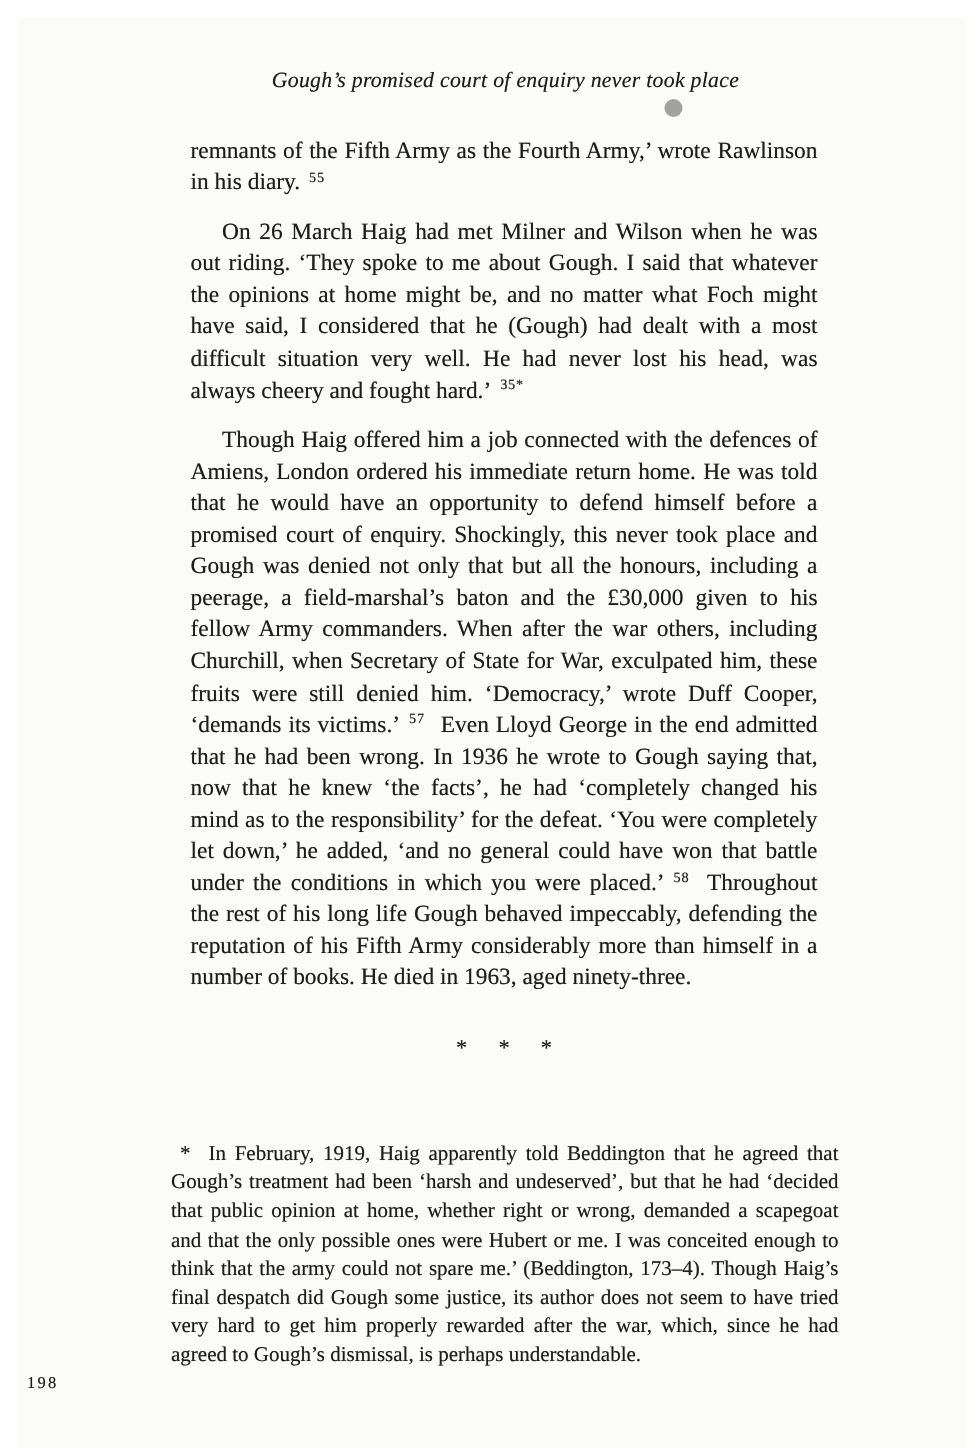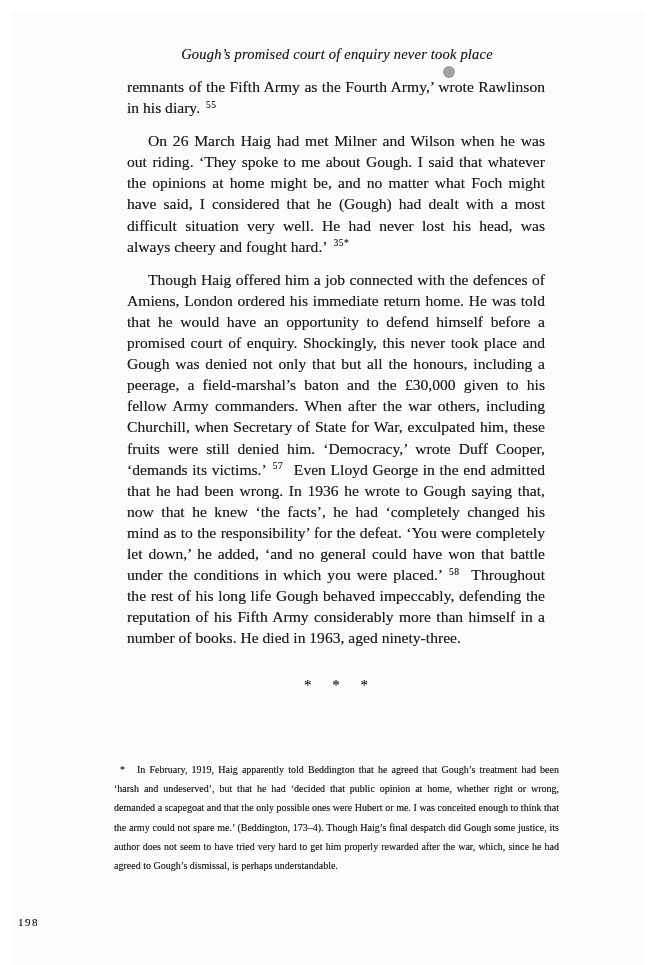--- a/index.html
+++ b/index.html
@@ -28,21 +28,21 @@
   .scan-speck {
     position: absolute;
     top: 54px; left: 431px;
     width: 3px; height: 3px;
     border-radius: 50%;
     background: rgba(50,50,50,0.45);
   }
 
   .text-block {
     position: absolute;
-    top: 46px; left: 97px;
+    top: 60px; left: 97px;
     width: 454px;
     font-size: 15.6px;
     line-height: 21.1px;
     text-align: justify;
   }
 
   .para { text-align: justify; }
   .para.indent { text-indent: 21px; }
 
   .para sup, .fn-ref {
@@ -58,21 +58,21 @@
     text-align: center;
     font-size: 15px;
     word-spacing: 17px;
     margin: 9px 0 11px 0;
   }
 
   .footnote {
     position: absolute;
     top: 742px; left: 96px;
     width: 457px;
-    font-size: 10px;
+    font-size: 14px;
     line-height: 19.2px;
     text-align: justify;
   }
 
   .page-number {
     position: absolute;
     top: 898px; left: 0; right: 0;
     text-align: left;
     font-size: 11px;
     letter-spacing: 1.5px;

